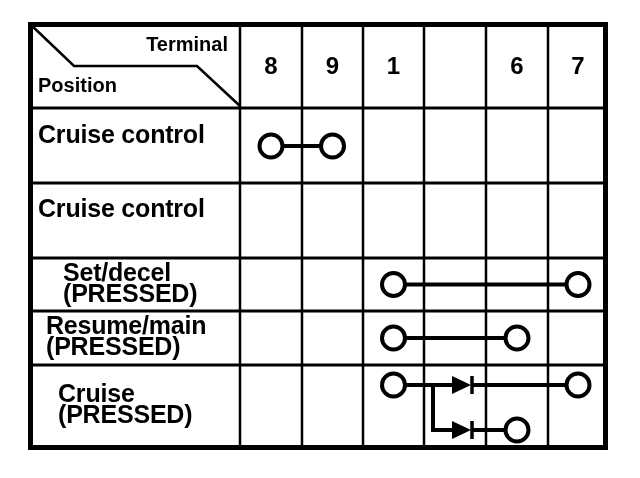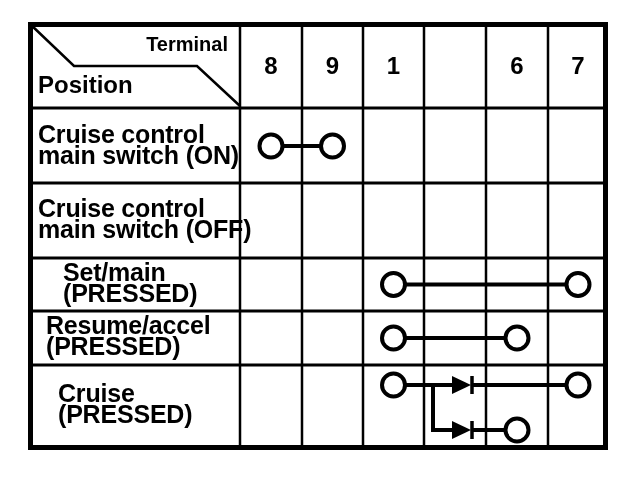--- a/index.html
+++ b/index.html
@@ -40,21 +40,21 @@
     top: 33px;
     width: 132px;
     text-align: right;
     font-size: 20px;
     line-height: 22px;
   }
   .position-label {
     position: absolute;
     left: 38px;
     top: 74px;
-    font-size: 24px;
+    font-size: 20px;
     line-height: 22px;
   }
 </style>
 </head>
 <body>
 
 <div class="page">
 
   <svg class="grid-svg" viewBox="0 0 640 478" xmlns="http://www.w3.org/2000/svg">
 
@@ -109,32 +109,30 @@
 
   <div class="col-head" style="left:240px;width:62px">8</div>
   <div class="col-head" style="left:302px;width:61px">9</div>
   <div class="col-head" style="left:363px;width:61px">1</div>
   <div class="col-head" style="left:424px;width:62px"></div>
   <div class="col-head" style="left:486px;width:62px">6</div>
   <div class="col-head" style="left:548px;width:60px">7</div>
 
   <div class="row-label" style="left:38px;top:124px">
     <div>Cruise control</div>
-    <div>main switch (ON)</div>
   </div>
   <div class="row-label" style="left:38px;top:198px">
     <div>Cruise control</div>
-    <div>main switch (OFF)</div>
   </div>
   <div class="row-label" style="left:63px;top:262px">
-    <div>Set/main</div>
+    <div>Set/decel</div>
     <div>(PRESSED)</div>
   </div>
   <div class="row-label" style="left:46px;top:315px">
-    <div>Resume/accel</div>
+    <div>Resume/main</div>
     <div>(PRESSED)</div>
   </div>
   <div class="row-label" style="left:58px;top:383px">
     <div>Cruise</div>
     <div>(PRESSED)</div>
   </div>
 
 </div>
 
 </body></html>

